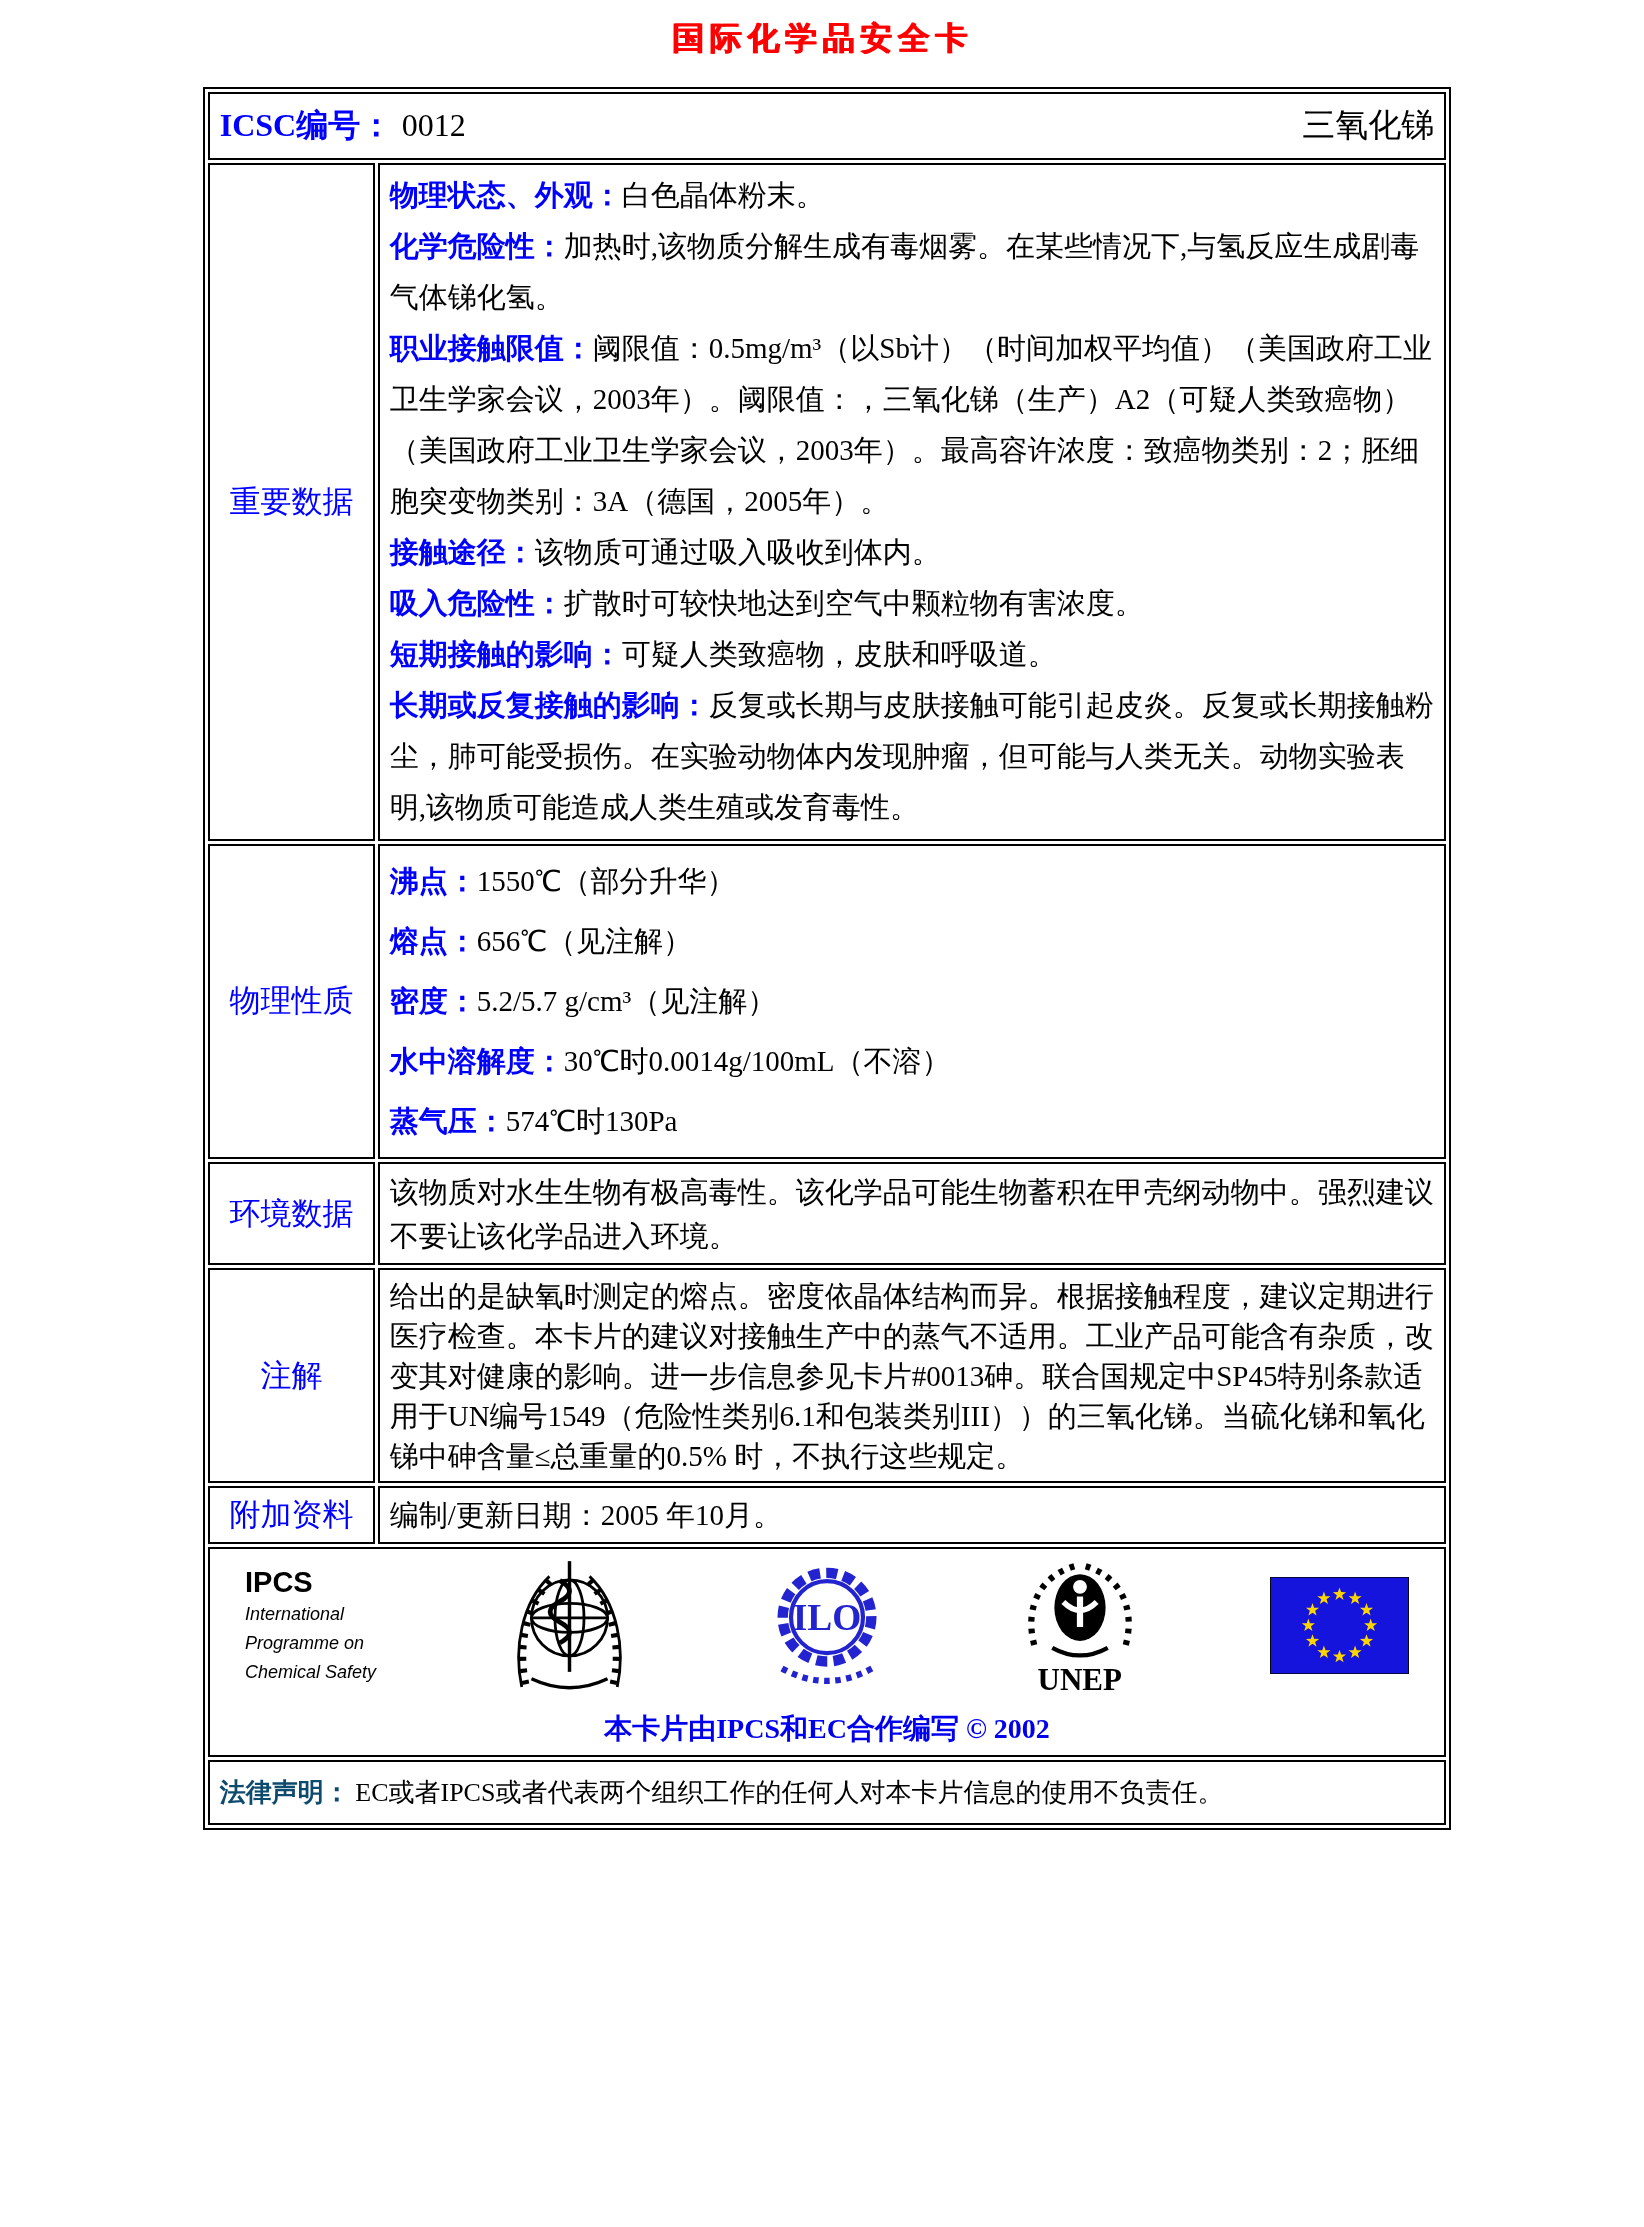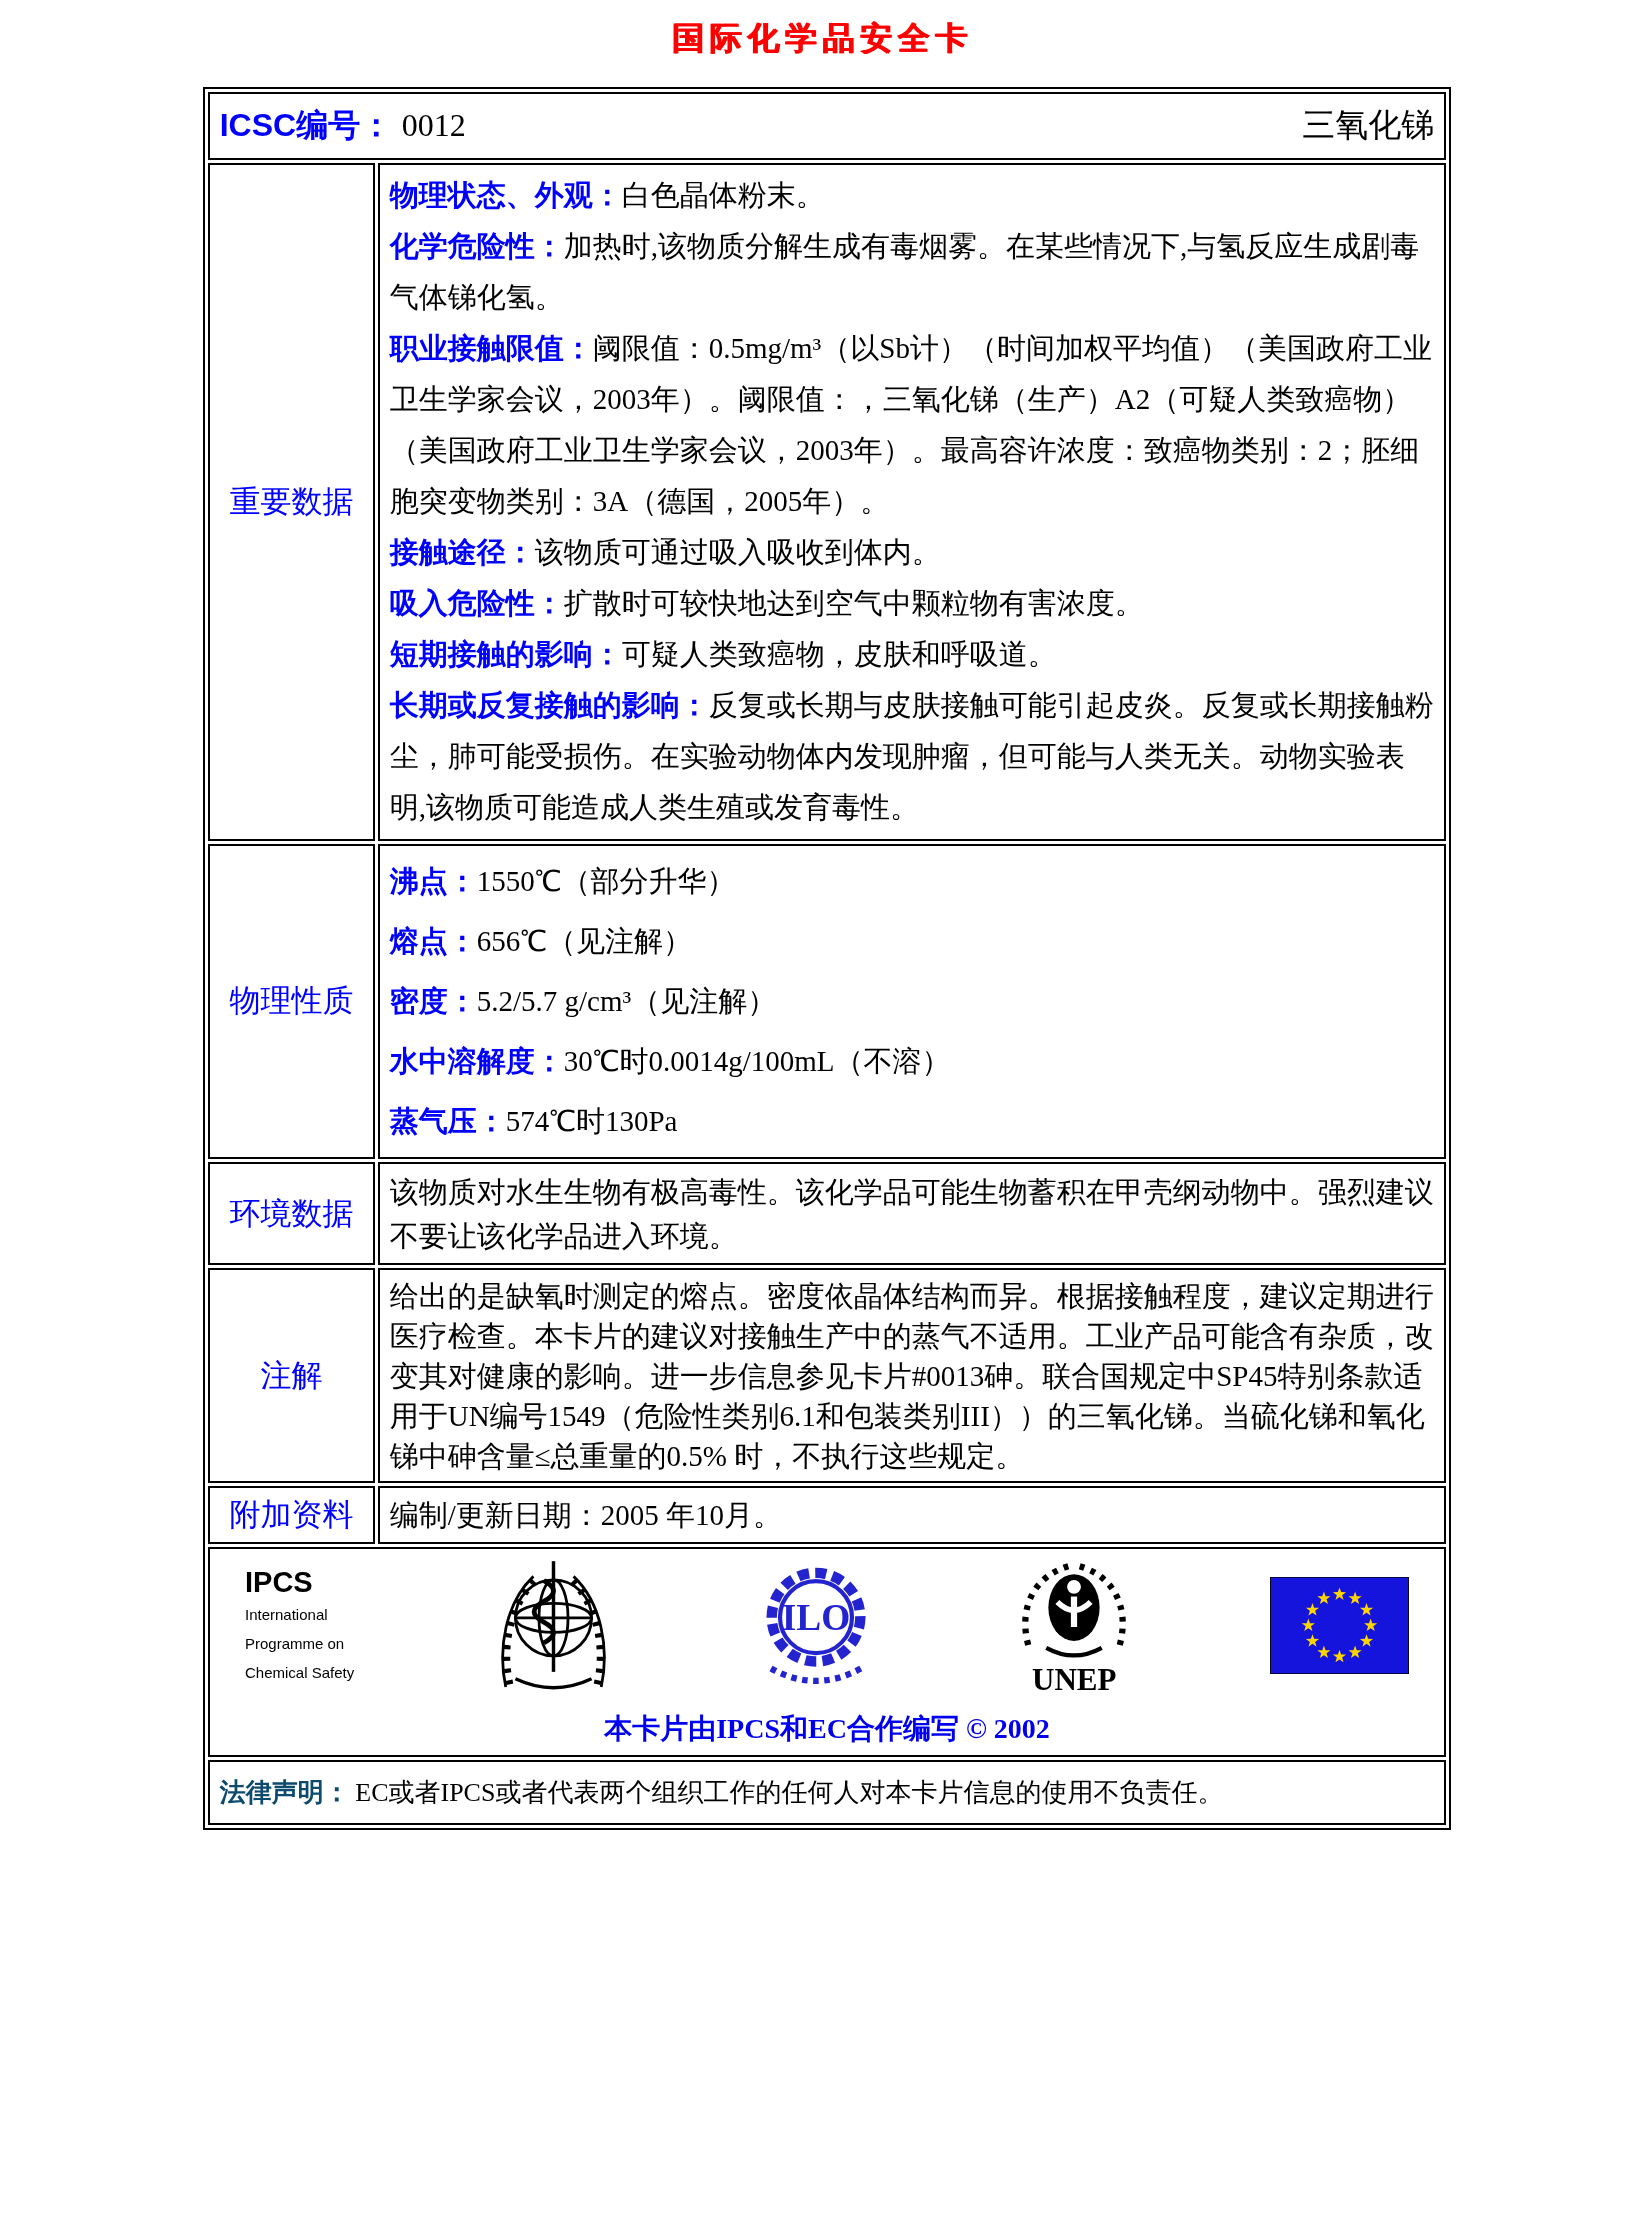--- a/index.html
+++ b/index.html
@@ -42,21 +42,21 @@
     height: 64px;
     vertical-align: middle;
     padding: 0 9.7px;
   }
   .header-flex {
     display: flex;
     justify-content: space-between;
     align-items: center;
   }
   .blue-label {
-    font-family: Liberation Sans, sans-serif;
+    font-family: Liberation Serif, serif;
     font-weight: bold;
     color: #0000FF;
   }
   .header-flex .blue-label { font-size: 32px; }
   .black-value {
     font-size: 32px;
     color: #000000;
     margin-left: 9.7px;
   }
   .chem-name {
@@ -99,22 +99,23 @@
   .ipcs-block {
     font-family: "Liberation Sans", sans-serif;
     color: #000000;
   }
   .ipcs-acronym {
     font-weight: bold;
     font-size: 29px;
     line-height: 36px;
   }
   .ipcs-line {
-    font-size: 15px;
+    font-size: 18px;
     line-height: 29px;
+    font-style: italic;
   }
   .unep-block { text-align: center; }
   .unep-label {
     font-family: "Liberation Serif", serif;
     font-weight: bold;
     font-size: 31px;
     line-height: 32px;
     color: #000000;
   }
   .footer-caption {

